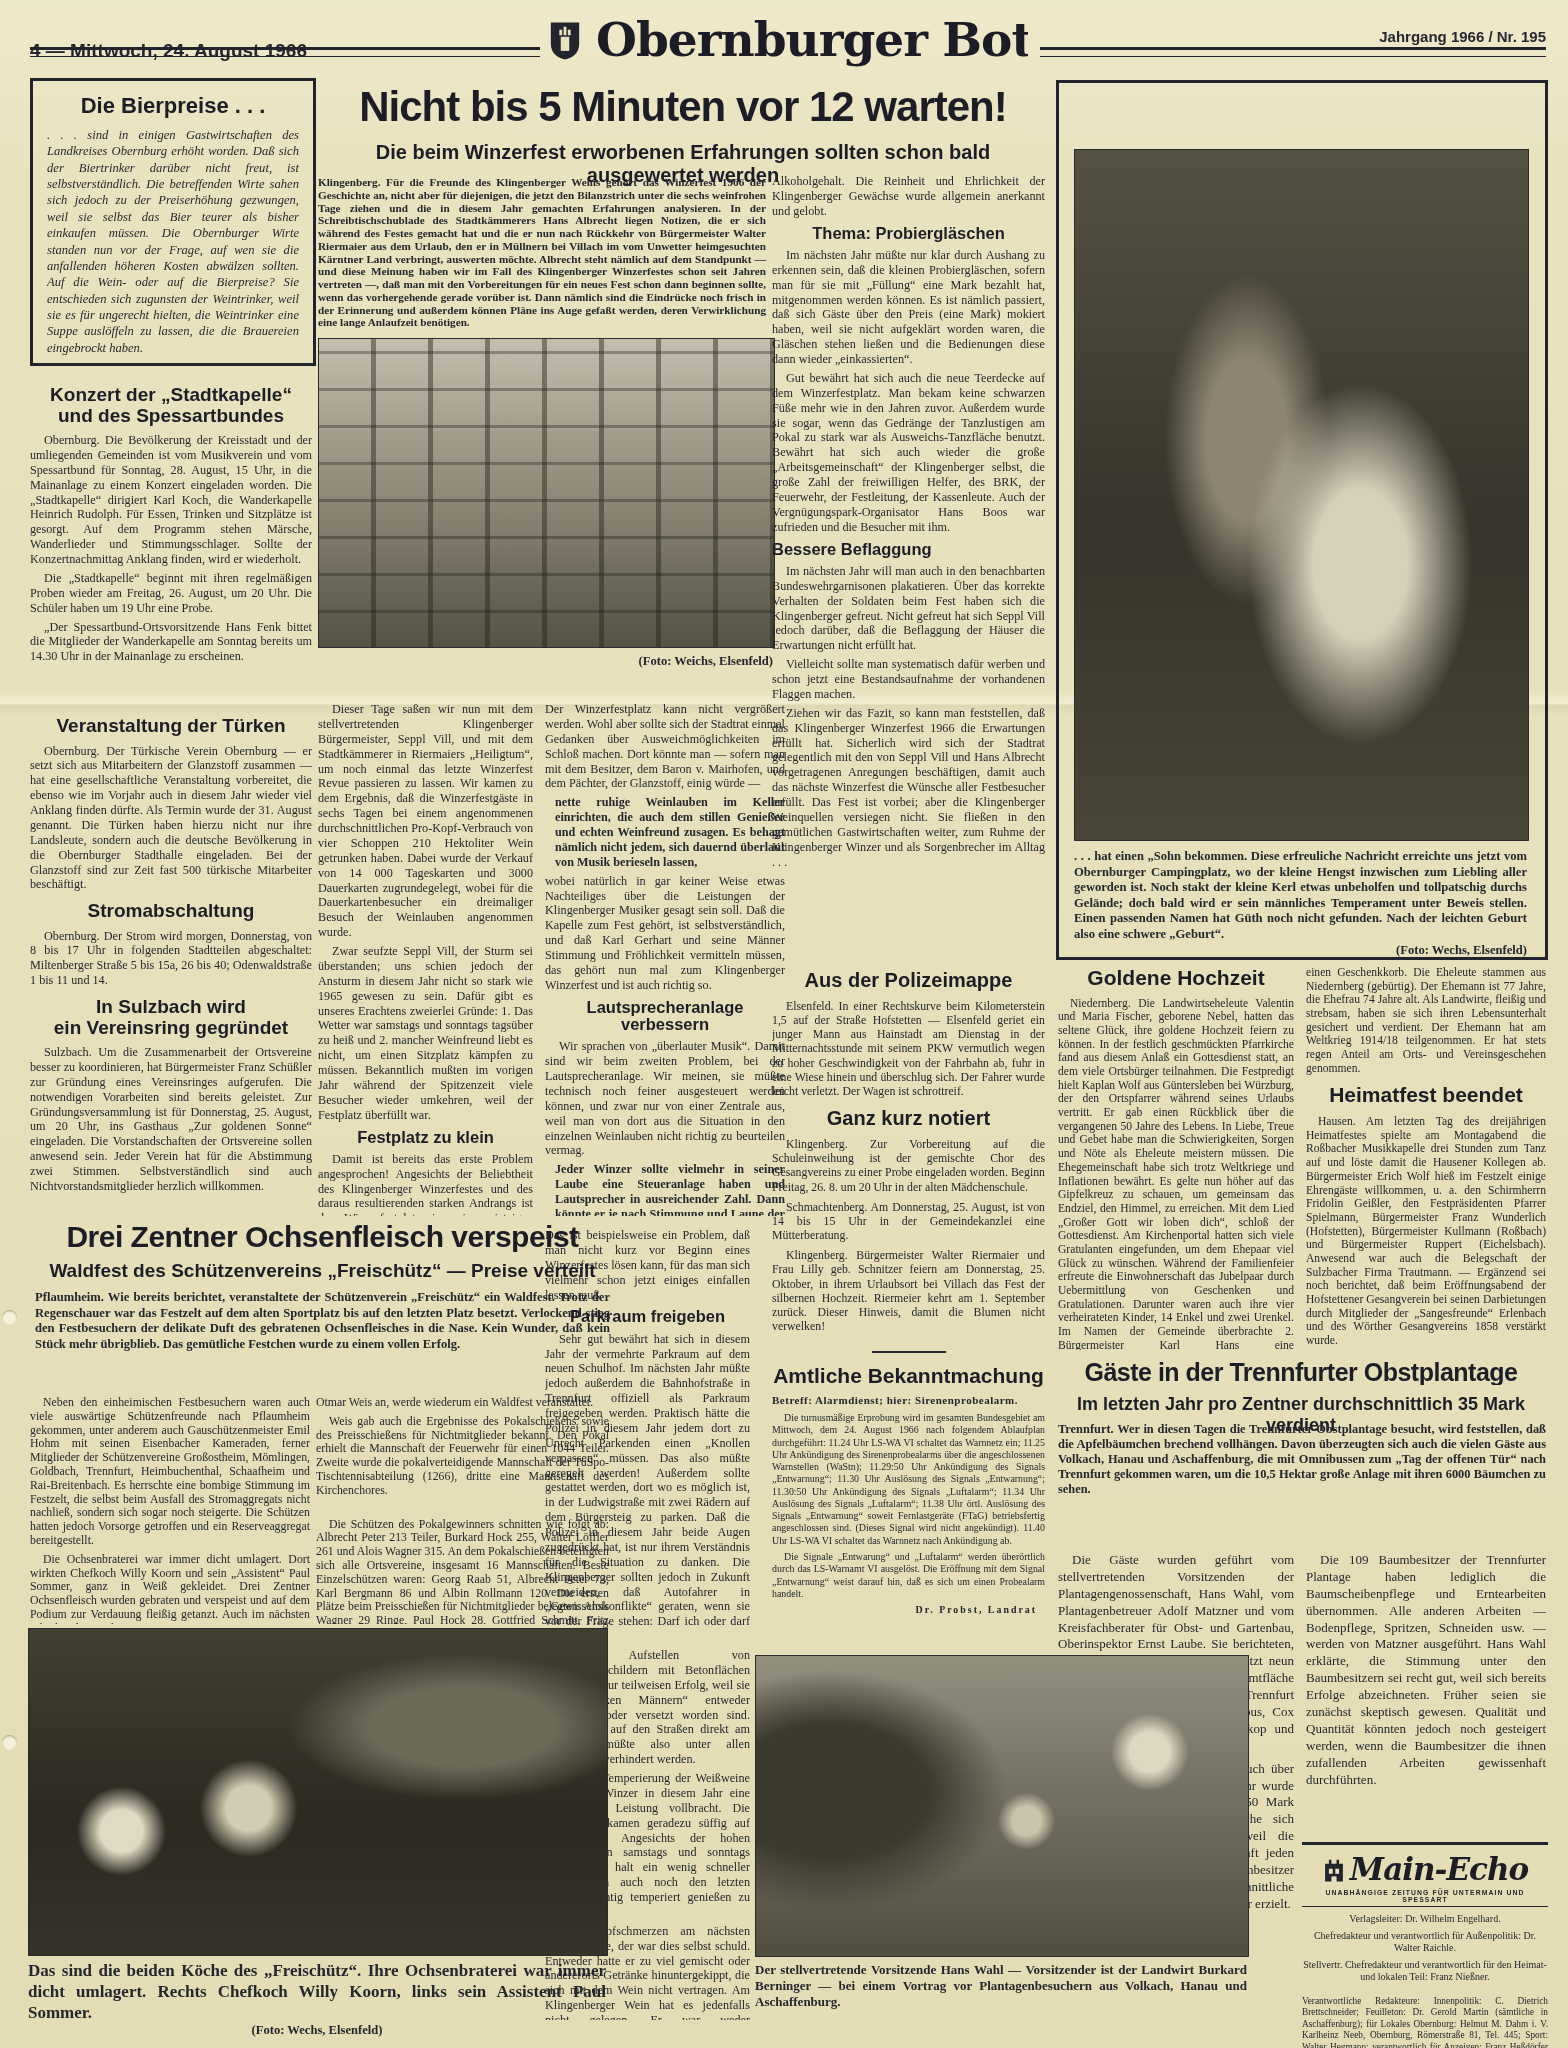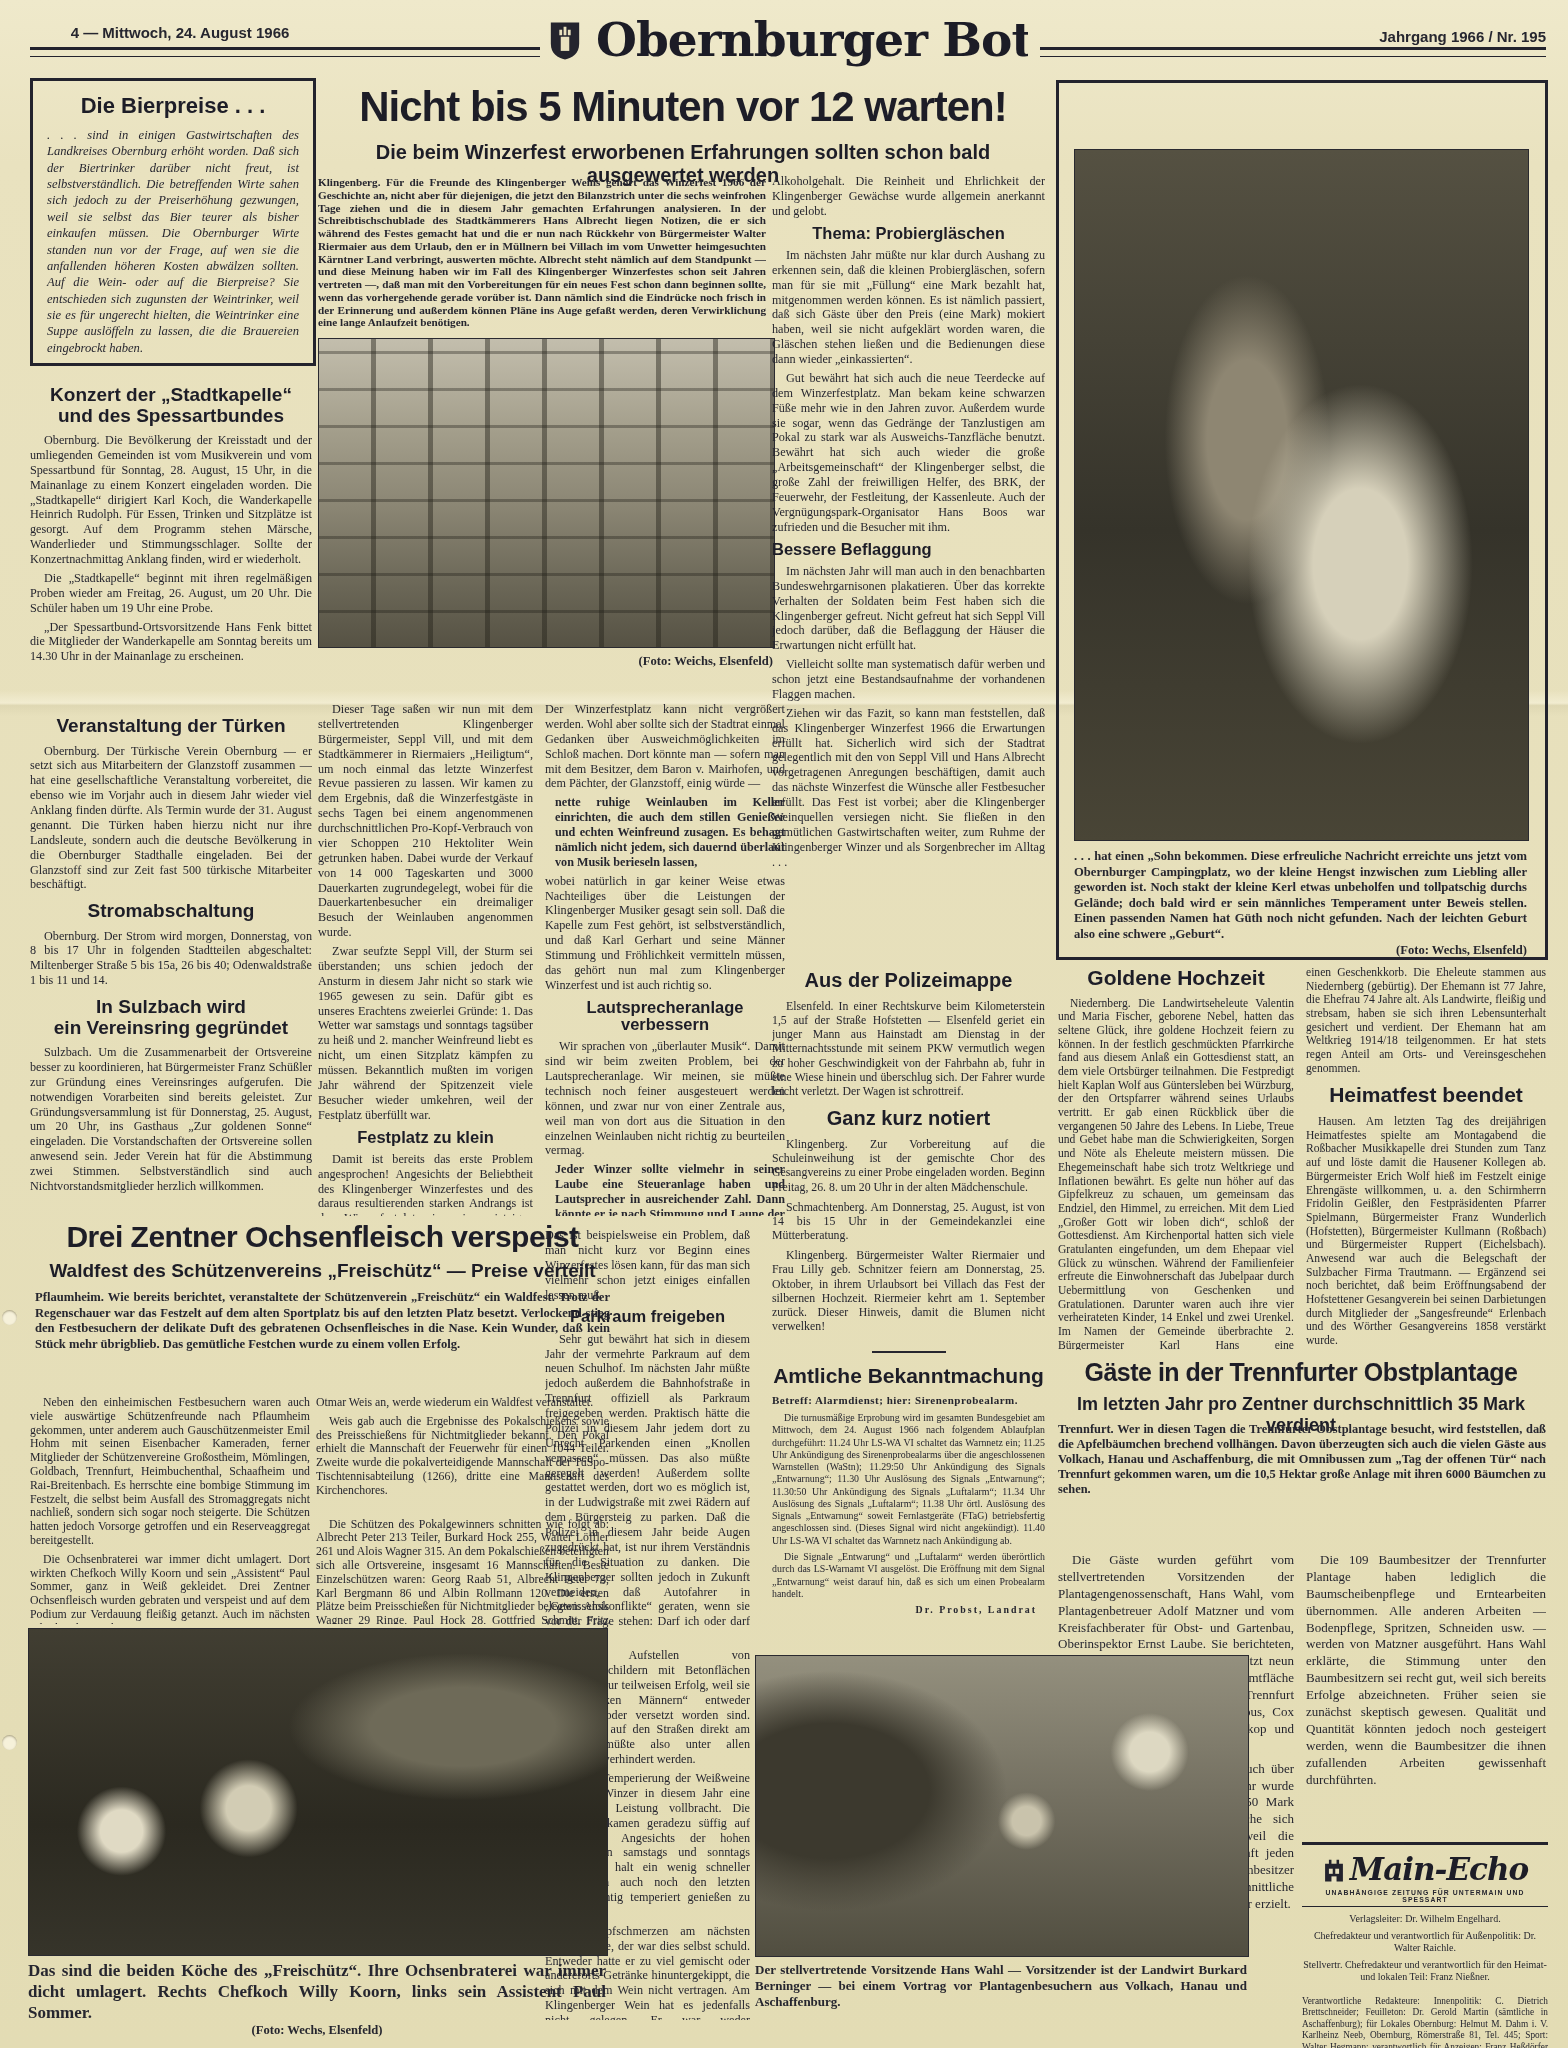--- a/index.html
+++ b/index.html
@@ -32,21 +32,21 @@
 </style>
 </head>
 <body>
 
 <div class="page">
 
   <div class="crease" style="top:690px"></div>
   <div class="hole" style="top:1310px"></div>
   <div class="hole" style="top:1735px"></div>
 
-  <div class="blk sans bold" style="left:30px;top:24px;width:300px;font-size:15px;text-align:center">4 — Mittwoch, 24. August 1966</div>
+  <div class="blk sans bold" style="left:30px;top:40px;width:300px;font-size:19px;text-align:left">4 — Mittwoch, 24. August 1966</div>
   <div class="blk sans bold" style="left:1240px;top:28px;width:306px;text-align:right;font-size:15px">Jahrgang 1966 / Nr. 195</div>
   <div class="rule" style="left:30px;top:47px;width:510px"></div>
   <div class="rule" style="left:1040px;top:47px;width:506px"></div>
   <div class="blk" style="left:548px;top:12px;width:480px;height:62px;text-align:center;white-space:nowrap">
     <span style="vertical-align:-6px">
       <svg width="34" height="42" viewBox="0 0 24 28">
           <path d="M2 1h20v15c0 7-5 10-10 11C7 26 2 23 2 16Z" fill="#24242e"></path>
           <rect x="9" y="11" width="6" height="10" fill="#e9e2bf"></rect>
           <path d="M8 6h2v4H8zm6 0h2v4h-2zM11 4h2v6h-2z" fill="#e9e2bf"></path>
         </svg>

